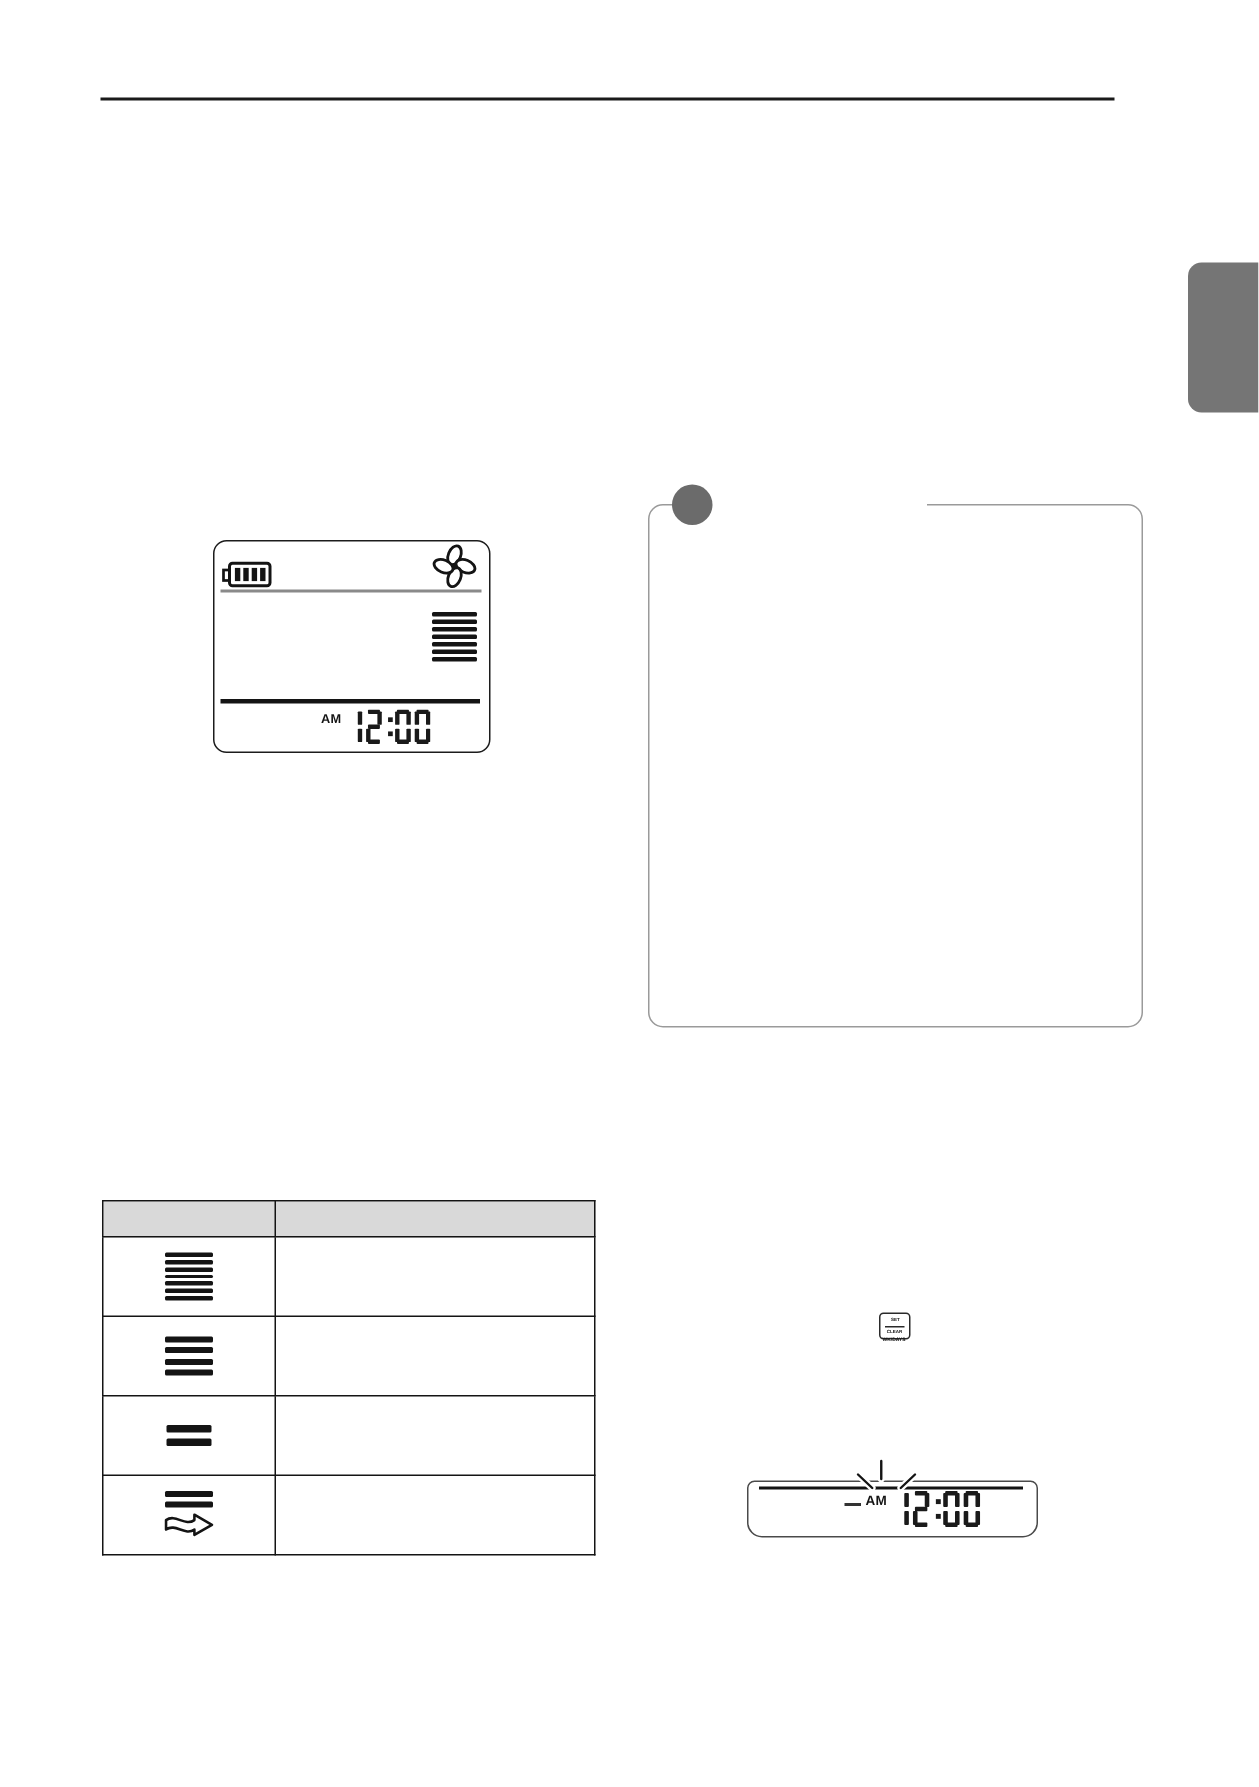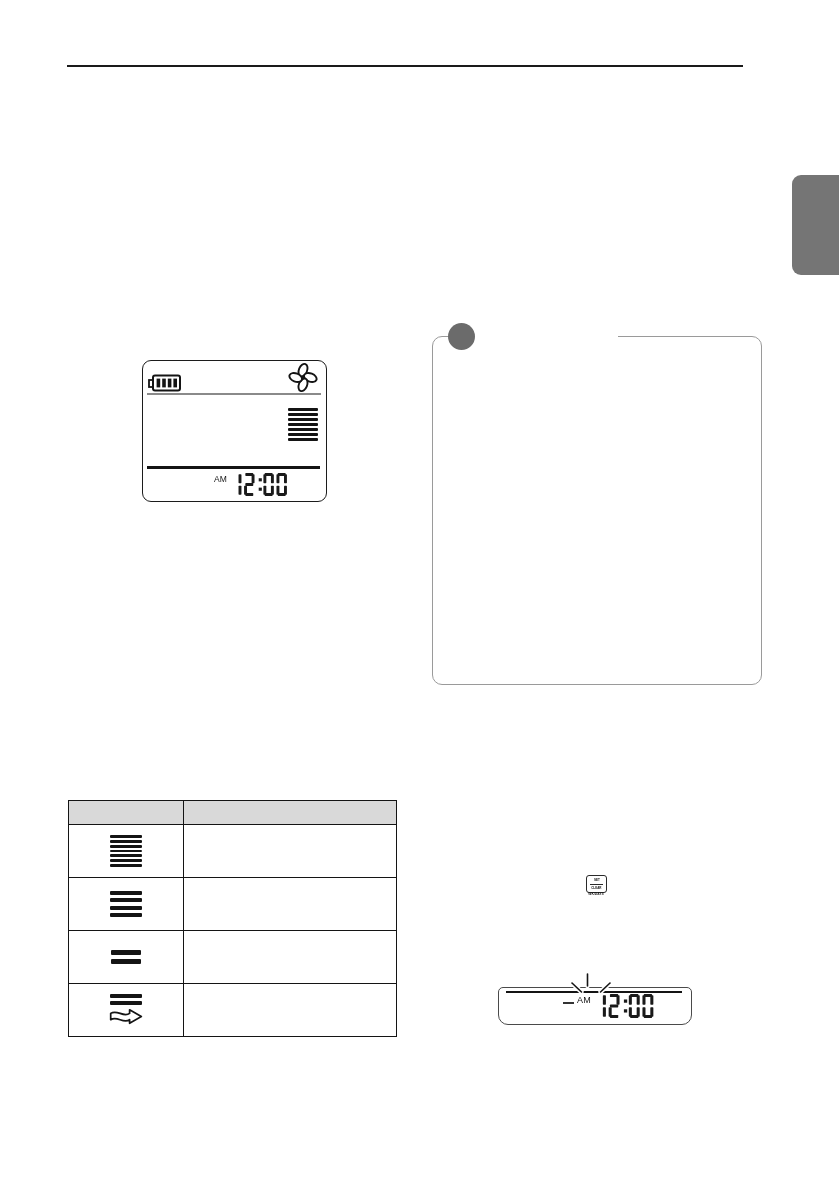--- a/index.html
+++ b/index.html
@@ -14,21 +14,21 @@
   #side-tab{left:792px;top:175px;width:47px;height:100px;background:#757575;border-radius:9px 0 0 9px;}
 
   
   #lcd-main{left:142px;top:360px;width:183px;height:140px;border:1.6px solid #1c1c1c;border-radius:9px;background:#fff;}
   #lcd-main .sep{left:4px;top:32px;width:174px;height:1.8px;background:#8a8a8a;}
   #lcd-main .baseline{left:4px;top:105px;width:173px;height:2.6px;background:#141414;}
   .bars{display:flex;flex-direction:column;}
   .bars .bar{width:100%;height:var(--bh);margin-bottom:var(--bg);background:#141414;border-radius:1px;}
   .bars .bar:last-child{margin-bottom:0;}
   .bmain{left:145px;top:47px;width:30px;--bh:2.8px;--bg:2.2px;}
-  .meridiem{font-size:8.5px;font-weight:400;letter-spacing:.2px;color:#141414;line-height:1;}
+  .meridiem{font-size:8.5px;font-weight:700;letter-spacing:.2px;color:#141414;line-height:1;}
   #lcd-main .meridiem{left:71px;top:114px;}
   #lcd-main .segtime{left:88px;top:112px;}
 
   
   #note-box{left:432px;top:336px;width:328px;height:347px;border:1.2px solid #9a9a9a;border-radius:10px;background:#fff;}
   #note-gap{left:470px;top:334px;width:148px;height:5px;background:#fff;}
   #note-circle{left:448px;top:323px;width:27px;height:27px;border-radius:50%;background:#6b6b6b;}
 
   
   #fan-table{left:68px;top:800px;width:329px;border-collapse:collapse;table-layout:fixed;border:1.5px solid #141414;}

